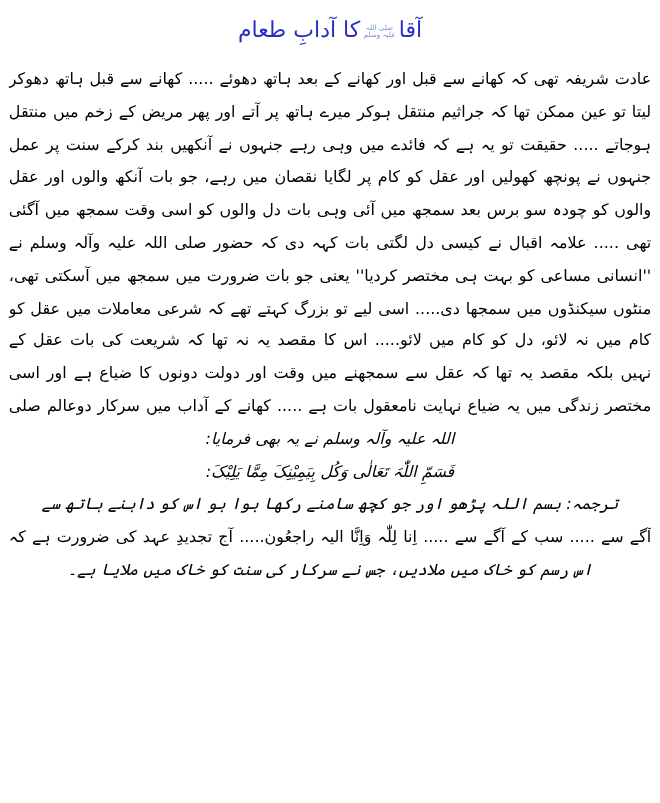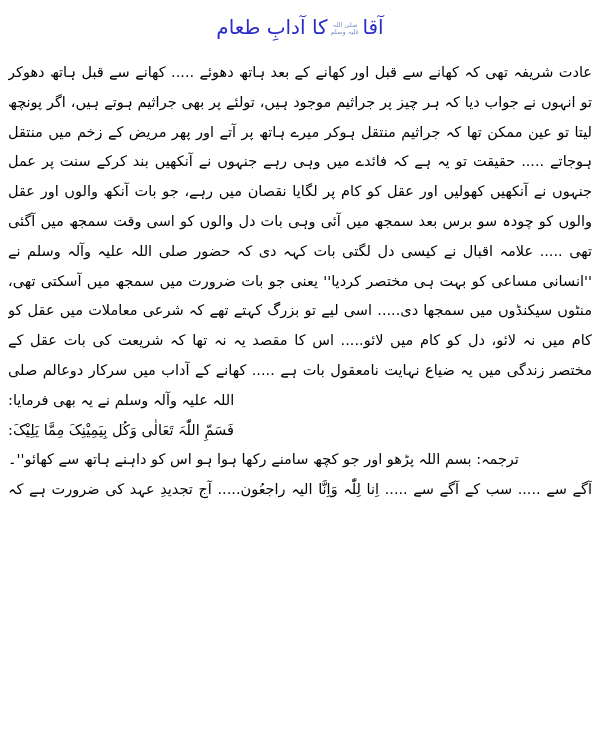--- a/index.html
+++ b/index.html
@@ -45,44 +45,46 @@
     line-height: 29.8px;
     overflow: hidden;
     white-space: normal;
   }
   .line.j {
     text-align: justify;
     text-align-last: justify;
     text-justify: inter-word;
   }
   .line.end {
-    text-align: left;
+    text-align: center;
+    font-style: italic;
   }
 </style>
 </head>
 <body>
 
 <div class="page" style="--title-color: #2b2bc8; --seal-color: #7b94c9; --body-color: #000000; background: rgb(255, 255, 255);">
 
   <div class="title">
     <span>آقا</span><span class="seal"><span>صلی اللہ</span><br>
       <span>علیہ وسلم</span></span><span>کا آدابِ طعام</span>
   </div>
 
   <div class="body-text">
     <div class="line j">عادت شریفہ تھی کہ کھانے سے قبل اور کھانے کے بعد ہاتھ دھوئے ..... کھانے سے قبل ہاتھ دھوکر نہ</div>
-    <div class="line j">تو انہوں نے جواب دیا کہ ہر چیز پر جراثیم موجود ہیں، تولئے پر بھی جراثیم ہوتے ہیں، اگر پونچھ</div>
     <div class="line j">لیتا تو عین ممکن تھا کہ جراثیم منتقل ہوکر میرے ہاتھ پر آتے اور پھر مریض کے زخم میں منتقل</div>
     <div class="line j">ہوجاتے ..... حقیقت تو یہ ہے کہ فائدے میں وہی رہے جنہوں نے آنکھیں بند کرکے سنت پر عمل کیا۔</div>
-    <div class="line j">جنہوں نے آنکھیں کھولیں اور عقل کو کام پر لگایا نقصان میں رہے، جو بات آنکھ والوں اور عقل</div>
+    <div class="line j">جنہوں نے پونچھ کھولیں اور عقل کو کام پر لگایا نقصان میں رہے، جو بات آنکھ والوں اور عقل</div>
     <div class="line j">والوں کو چودہ سو برس بعد سمجھ میں آئی وہی بات دل والوں کو اسی وقت سمجھ میں آگئی</div>
     <div class="line j">تھی ..... علامہ اقبال نے کیسی دل لگتی بات کہہ دی کہ حضور صلی اللہ علیہ وآلہ وسلم نے</div>
     <div class="line j">''انسانی مساعی کو بہت ہی مختصر کردیا'' یعنی جو بات ضرورت میں سمجھ میں آسکتی تھی،</div>
     <div class="line j">منٹوں سیکنڈوں میں سمجھا دی..... اسی لیے تو بزرگ کہتے تھے کہ شرعی معاملات میں عقل کو</div>
     <div class="line j">کام میں نہ لائو، دل کو کام میں لائو..... اس کا مقصد یہ نہ تھا کہ شریعت کی بات عقل کے مطابق</div>
+    <div class="line j">نہیں بلکہ مقصد یہ تھا کہ عقل سے سمجھنے میں وقت اور دولت دونوں کا ضیاع ہے اور اسی</div>
     <div class="line j">مختصر زندگی میں یہ ضیاع نہایت نامعقول بات ہے ..... کھانے کے آداب میں سرکار دوعالم صلی</div>
     <div class="line end">اللہ علیہ وآلہ وسلم نے یہ بھی فرمایا:</div>
     <div class="line end">فَسَمِّ اللّٰہَ تَعَالٰی وَکُل بِیَمِیْنِکَ مِمَّا یَلِیْکَ:</div>
     <div class="line end">ترجمہ: بسم اللہ پڑھو اور جو کچھ سامنے رکھا ہوا ہو اس کو داہنے ہاتھ سے کھائو''۔</div>
     <div class="line j">آگے سے ..... سب کے آگے سے ..... اِنا لِلّٰہ وَاِنَّا الیہ راجعُون..... آج تجدیدِ عہد کی ضرورت ہے کہ ہم ہر</div>
+    <div class="line end">اس رسم کو خاک میں ملادیں، جس نے سرکار کی سنت کو خاک میں ملایا ہے۔</div>
   </div>
 
 </div>
 
 </body></html>

